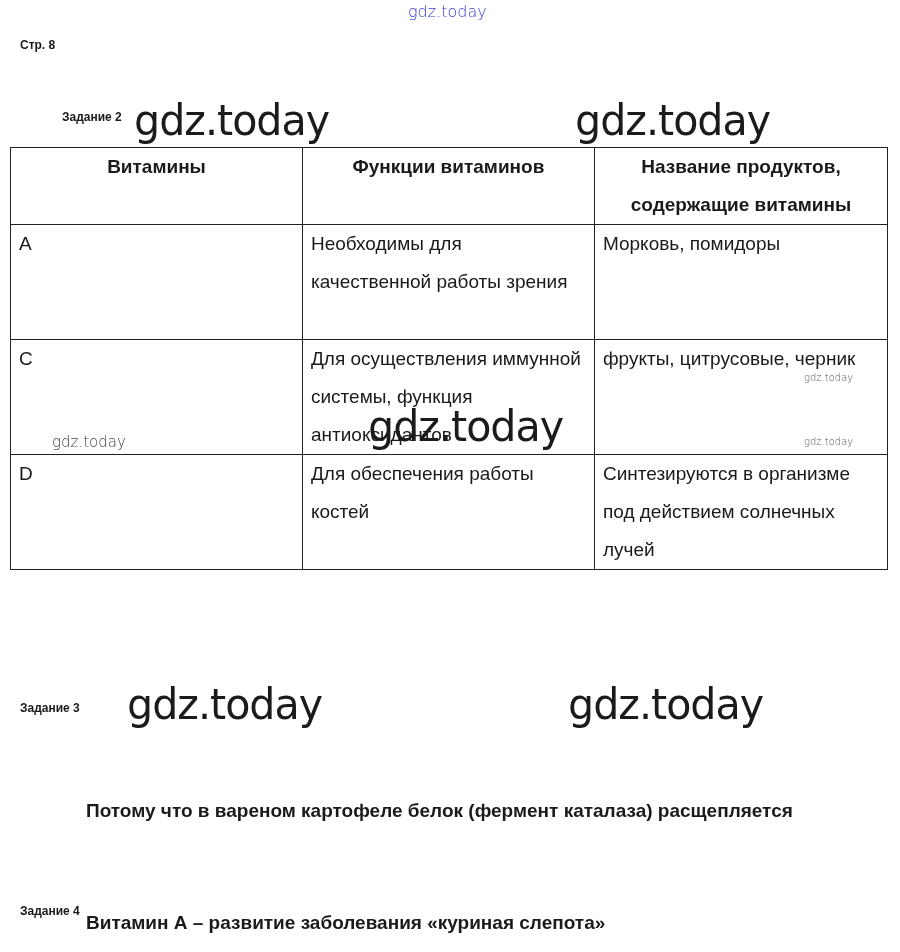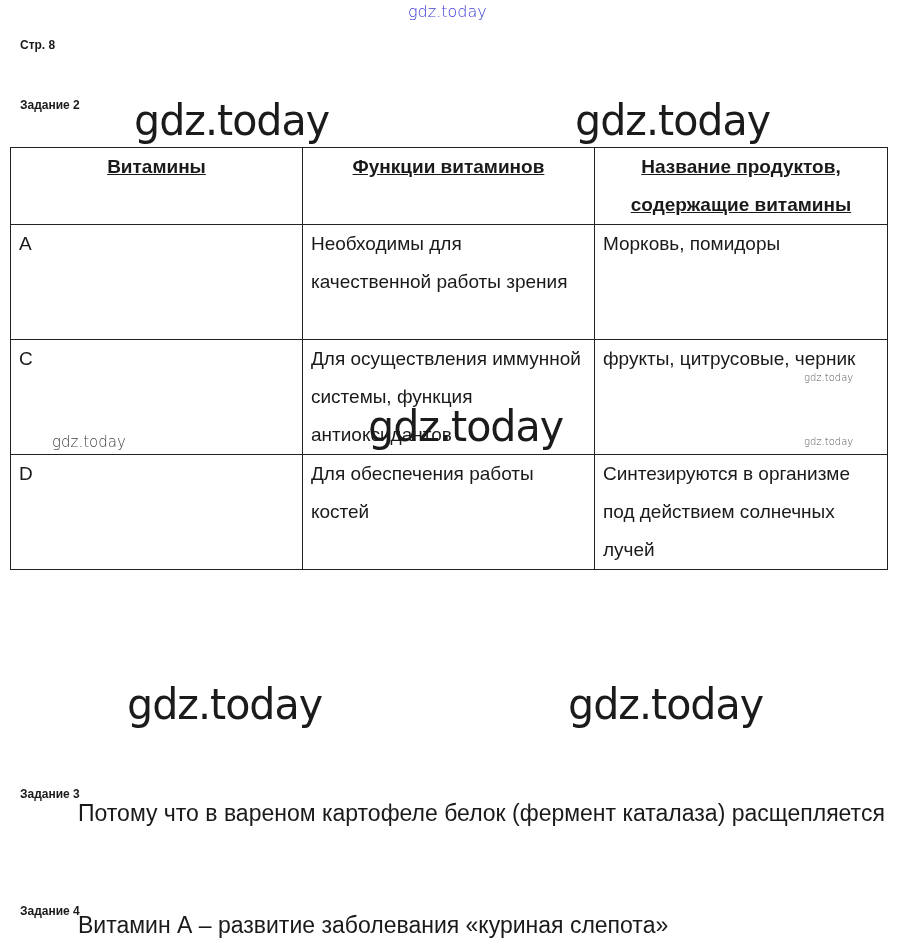--- a/index.html
+++ b/index.html
@@ -6,35 +6,35 @@
     body { width: 900px; height: 952px; position: relative; overflow: hidden;
       font-family: "Liberation Sans", sans-serif; color: #1a1a1a; }
     .wm { position: absolute; font-family: "DejaVu Sans", sans-serif; font-weight: 200; color: #111; letter-spacing: -1px; white-space: nowrap; }
     .wm-big { font-size: 42px; line-height: 42px; transform: scaleX(0.98); font-weight: normal; color:#1b1b1b; -webkit-text-stroke: 0; }
     .wm-top { font-size: 16px; color: #3b3bdc; top: 2px; left: 408px; letter-spacing: 0; }
     .wm-small { font-size: 15px; color: #444; letter-spacing: 0; }
     .wm-tiny { font-size: 10px; color: #555; letter-spacing: 0; }
     .heading { font-weight: bold; font-size: 12px; position: absolute; left: 20px; }
     table.vit { position: absolute; left: 10px; top: 147px; width: 878px; border-collapse: collapse; table-layout: fixed; }
     table.vit td, table.vit th { border: 1px solid #222; vertical-align: top; font-size: 19px; line-height: 38px; padding: 0 8px; }
-    table.vit th { font-weight: bold; text-align: center; height: 76px; padding-top: 0; text-decoration: underline; }
+    table.vit th { font-weight: bold; text-align: center; height: 76px; padding-top: 0; }
     table.vit td { height: 114px; text-align: left; }
     .col1 { width: 275px; }
     .col2 { width: 275px; }
     .col3 { width: 276px; }
-    .answer { position: absolute; left: 78px; font-size: 23px; }
+    .answer { position: absolute; left: 86px; font-size: 19px; font-weight: bold; }
   </style>
 </head>
 <body>
 
 <div class="wm wm-top">gdz.today</div>
 
 <div class="heading" style="top:38px;">Стр. 8</div>
 
-<div class="heading" style="top:98px;">Задание 2</div>
+<div class="heading" style="top:110px;margin-left:42px;">Задание 2</div>
 
 <div class="wm wm-big" style="left:132px; top:100px;">gdz.today</div>
 <div class="wm wm-big" style="left:573px; top:100px;">gdz.today</div>
 
 <table class="vit">
   <colgroup>
       <col class="col1">
       <col class="col2">
       <col class="col3">
     </colgroup>
@@ -63,17 +63,17 @@
   </table>
 
 <div class="wm wm-small" style="left:52px; top:433px;">gdz.today</div>
 <div class="wm wm-big" style="left:366px; top:406px;">gdz.today</div>
 <div class="wm wm-tiny" style="left:804px; top:372px;">gdz.today</div>
 <div class="wm wm-tiny" style="left:804px; top:436px;">gdz.today</div>
 
 <div class="wm wm-big" style="left:125px; top:684px;">gdz.today</div>
 <div class="wm wm-big" style="left:566px; top:684px;">gdz.today</div>
 
-<div class="heading" style="top:787px;">Задание 3</div>
+<div class="heading" style="top:701px;">Задание 3</div>
 <div class="answer" style="top:800px;">Потому что в вареном картофеле белок (фермент каталаза) расщепляется</div>
 
 <div class="heading" style="top:856px;margin-top:48px;">Задание 4</div>
 <div class="answer" style="top:912px;">Витамин А – развитие заболевания «куриная слепота»</div>
 
 </body></html>

